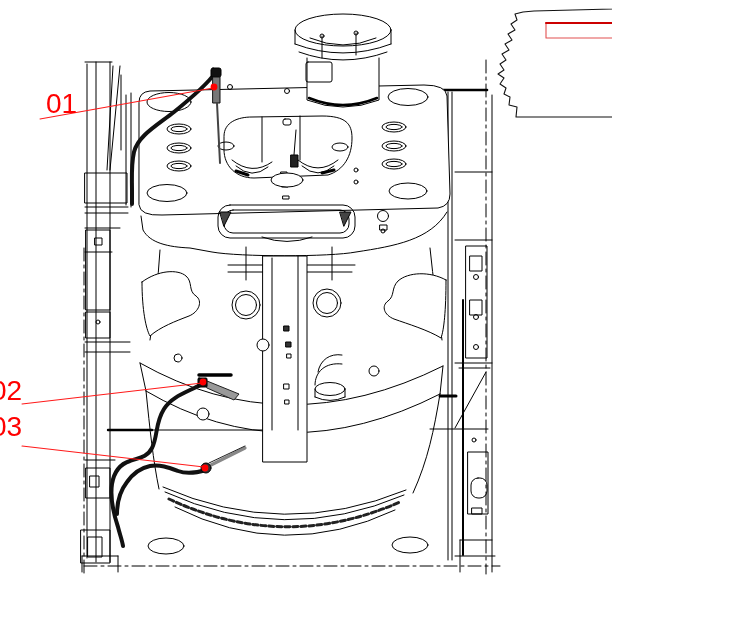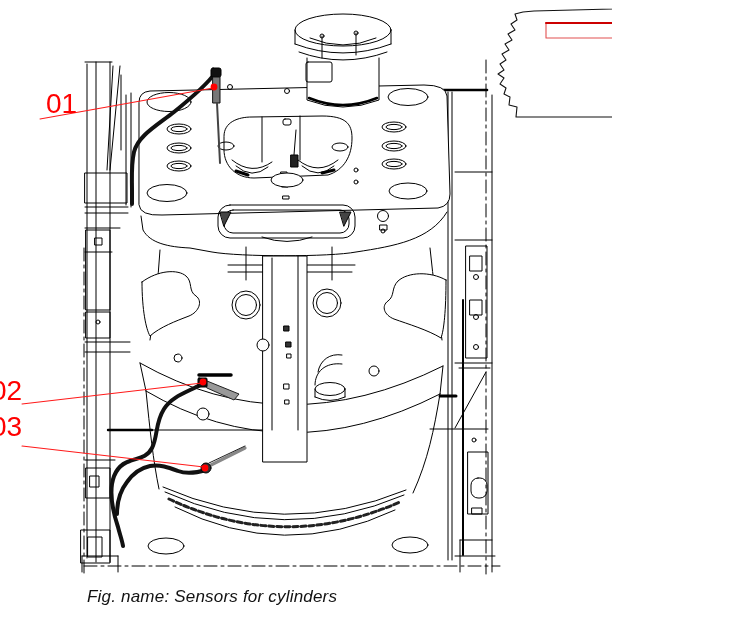--- a/index.html
+++ b/index.html
@@ -254,14 +254,13 @@
         <circle cx="203" cy="382" r="3.4" fill="#ff0000" stroke="none"></circle>
         <circle cx="205" cy="468" r="3.4" fill="#ff0000" stroke="none"></circle>
       </g>
     </g>
 
     <text class="callout" x="46" y="113">01</text>
     <text class="callout" x="-9" y="400">02</text>
     <text class="callout" x="-9" y="436">03</text>
   </svg>
 
-  <div class="caption">Fig. name: Sensors for cylinders</div>
 </div>
 
 </body></html>

